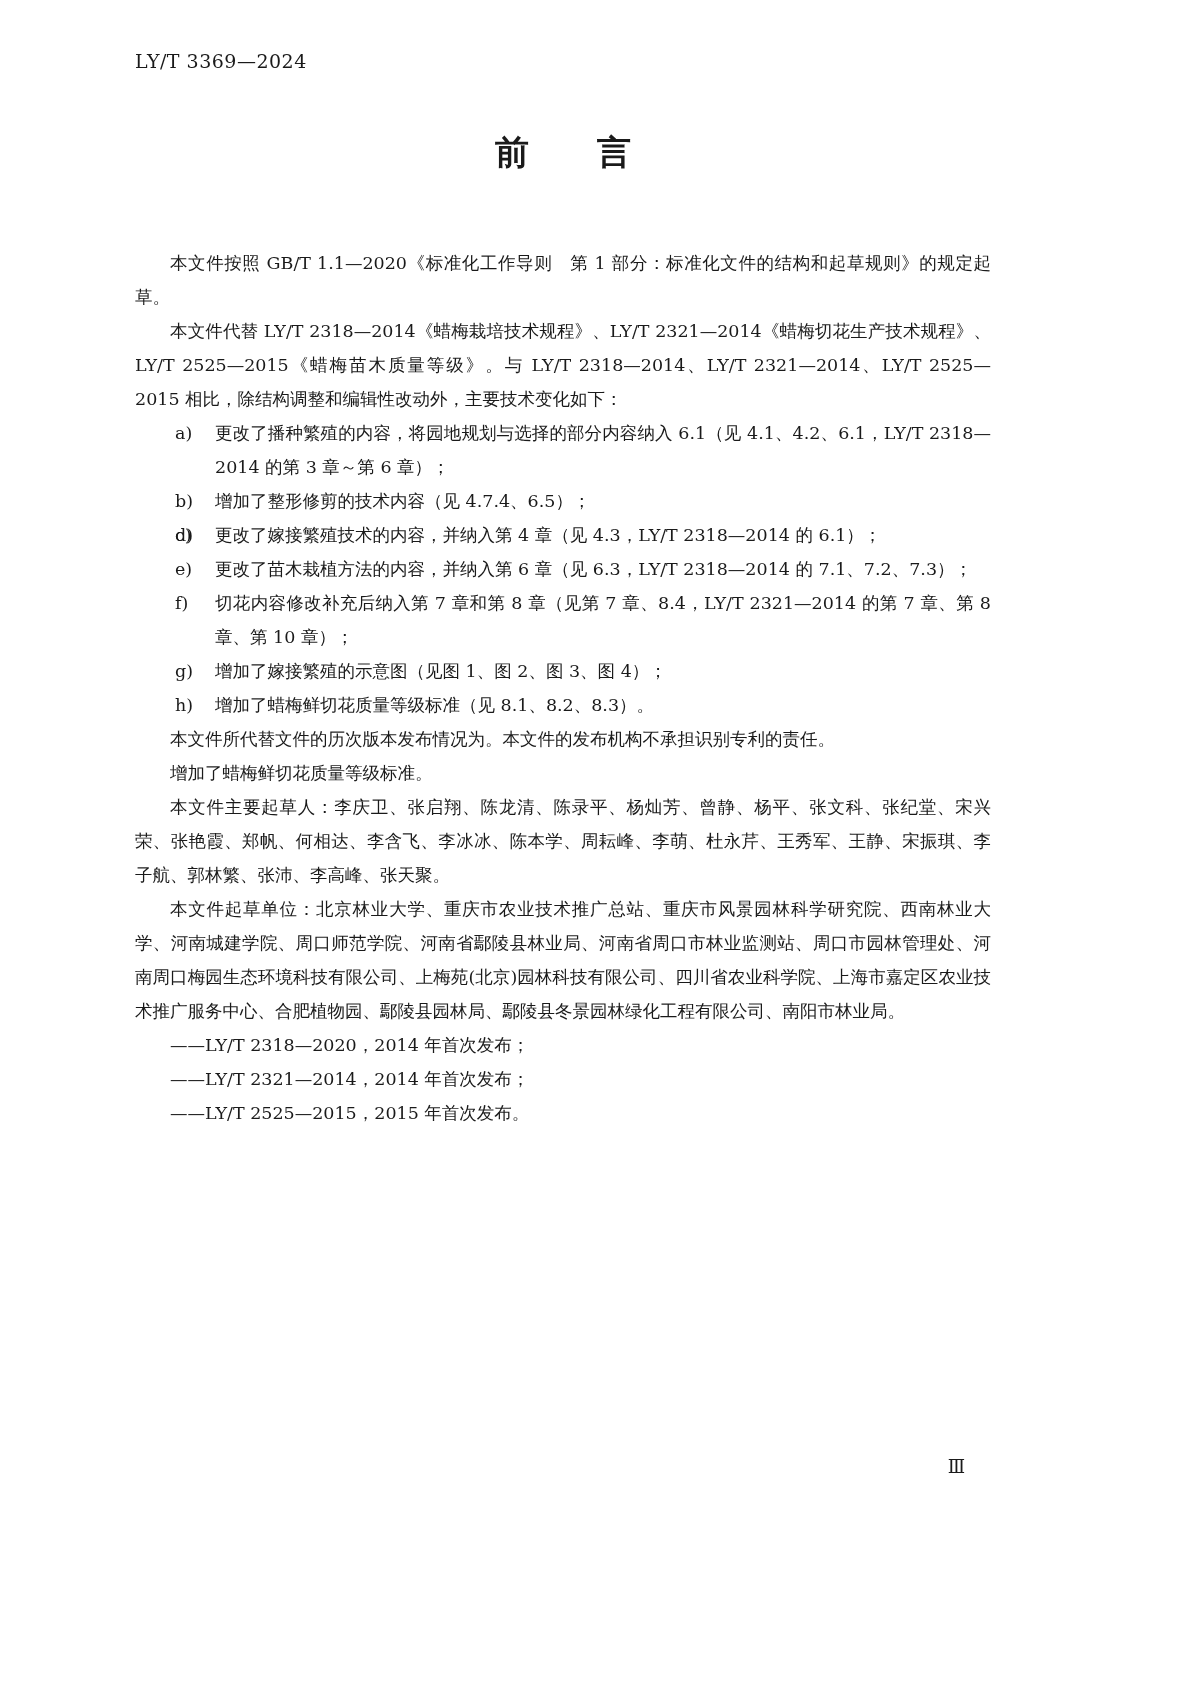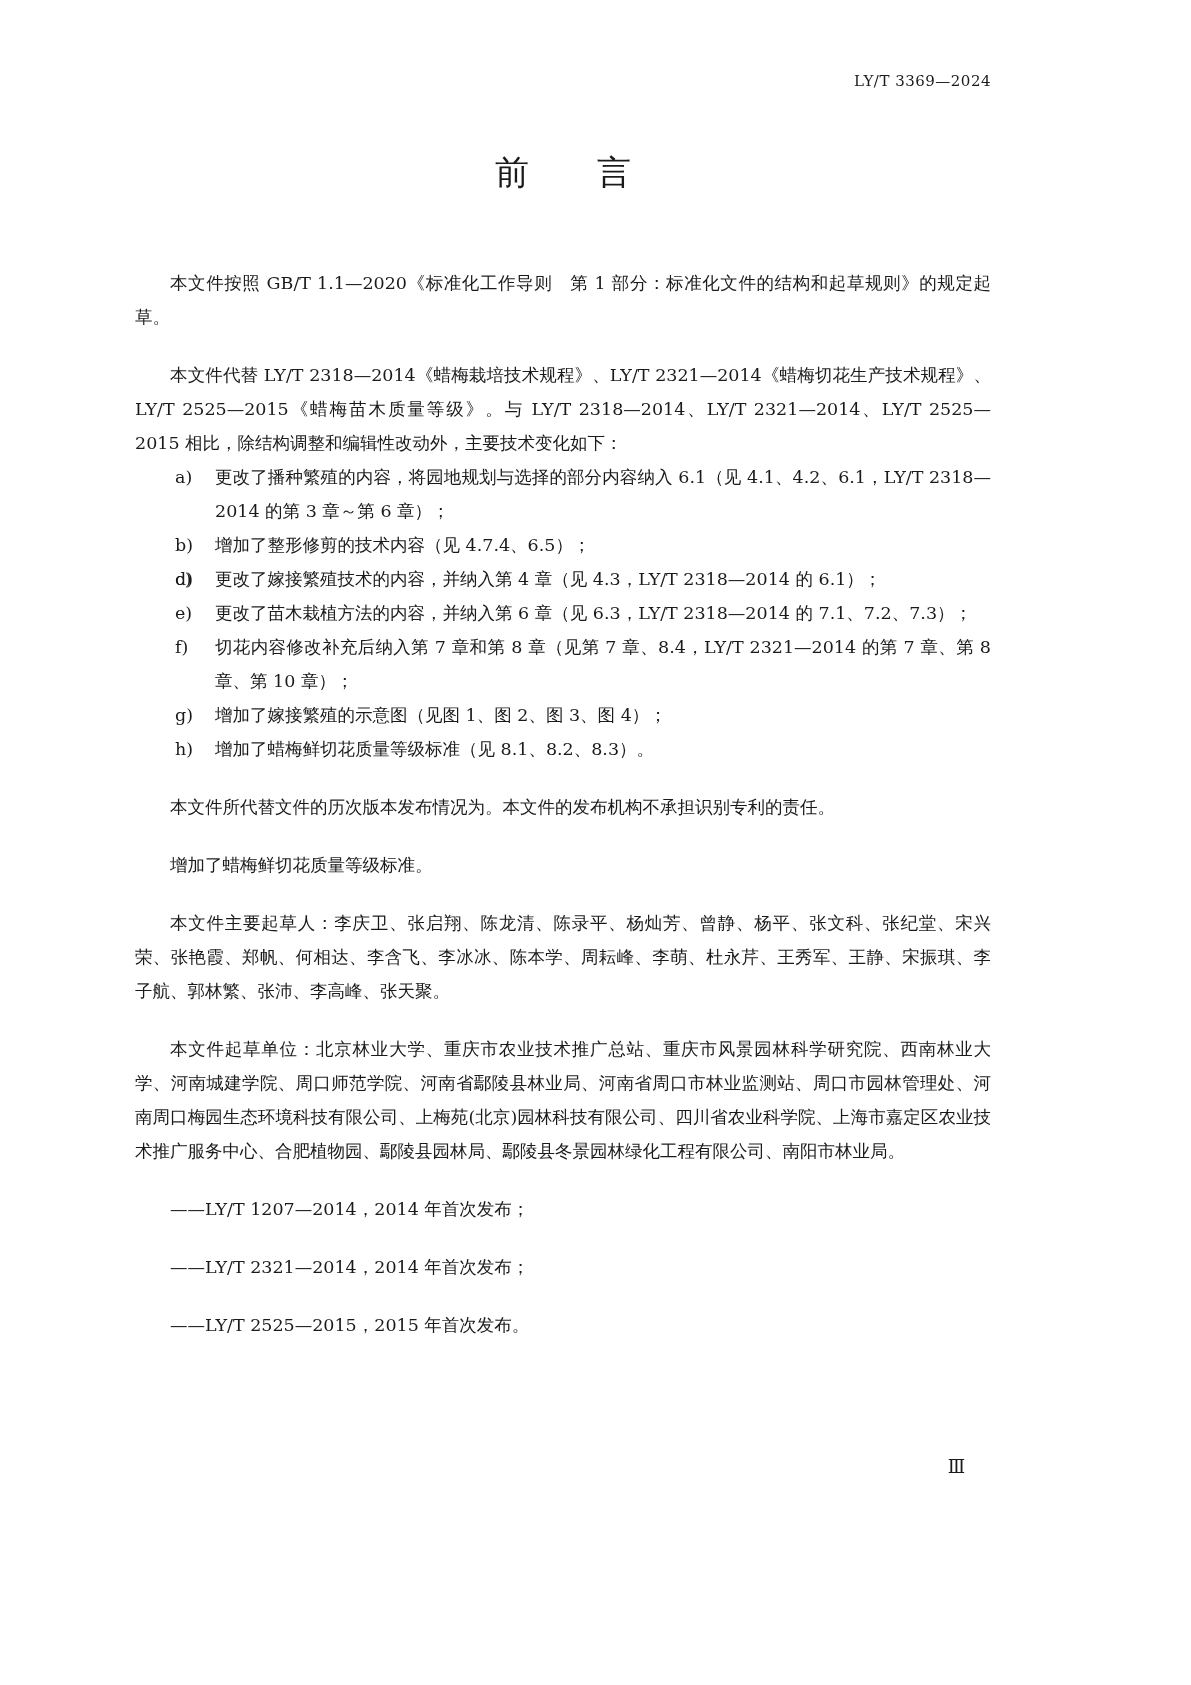--- a/index.html
+++ b/index.html
@@ -17,40 +17,40 @@
     inset: 0;
     background: #ffffff;
   }
   .content {
     position: absolute;
     left: 135px;
     top: 0;
     width: 856px;
   }
   .doc-code {
-    margin-top: 70px;
-    text-align: right;
-    font-size: 15px;
+    margin-top: 50px;
+    text-align: left;
+    font-size: 19px;
     line-height: 22px;
     letter-spacing: 0.5px;
   }
   .page-title {
     margin-top: 58px;
     text-align: center;
     font-size: 34px;
-    font-weight: normal;
+    font-weight: bold;
     line-height: 44px;
   }
   .body-text {
     margin-top: 72px;
     font-size: 17.5px;
     line-height: 34px;
     text-align: justify;
   }
-  .para { text-align: justify; margin-top: 24px; }
+  .para { text-align: justify; }
   .para.indent { text-indent: 2em; }
   .list-item {
     position: relative;
     padding-left: 80px;
     text-align: justify;
   }
   .list-label {
     position: absolute;
     left: 40px;
     top: 0;
@@ -113,21 +113,21 @@
       <div class="list-item">
         <span class="list-label">h)</span>
         <span class="list-text">增加了蜡梅鲜切花质量等级标准（见 8.1、8.2、8.3）。</span>
       </div>
 
       <p class="para indent">本文件所代替文件的历次版本发布情况为。本文件的发布机构不承担识别专利的责任。</p>
       <p class="para indent">增加了蜡梅鲜切花质量等级标准。</p>
       <p class="para indent">本文件主要起草人：李庆卫、张启翔、陈龙清、陈录平、杨灿芳、曾静、杨平、张文科、张纪堂、宋兴荣、张艳霞、郑帆、何相达、李含飞、李冰冰、陈本学、周耘峰、李萌、杜永芹、王秀军、王静、宋振琪、李子航、郭林繁、张沛、李高峰、张天聚。</p>
       <p class="para indent">本文件起草单位：北京林业大学、重庆市农业技术推广总站、重庆市风景园林科学研究院、西南林业大学、河南城建学院、周口师范学院、河南省鄢陵县林业局、河南省周口市林业监测站、周口市园林管理处、河南周口梅园生态环境科技有限公司、上梅苑(北京)园林科技有限公司、四川省农业科学院、上海市嘉定区农业技术推广服务中心、合肥植物园、鄢陵县园林局、鄢陵县冬景园林绿化工程有限公司、南阳市林业局。</p>
 
-      <p class="para history-item">——LY/T 1207—2014，2014 年首次发布；</p>
+      <p class="para history-item">——LY/T 2318—2020，2014 年首次发布；</p>
       <p class="para history-item">——LY/T 2321—2014，2014 年首次发布；</p>
       <p class="para history-item">——LY/T 2525—2015，2015 年首次发布。</p>
 
     </div>
   </div>
 
   <div class="page-number">Ⅲ</div>
 </div>
 
 </body></html>

